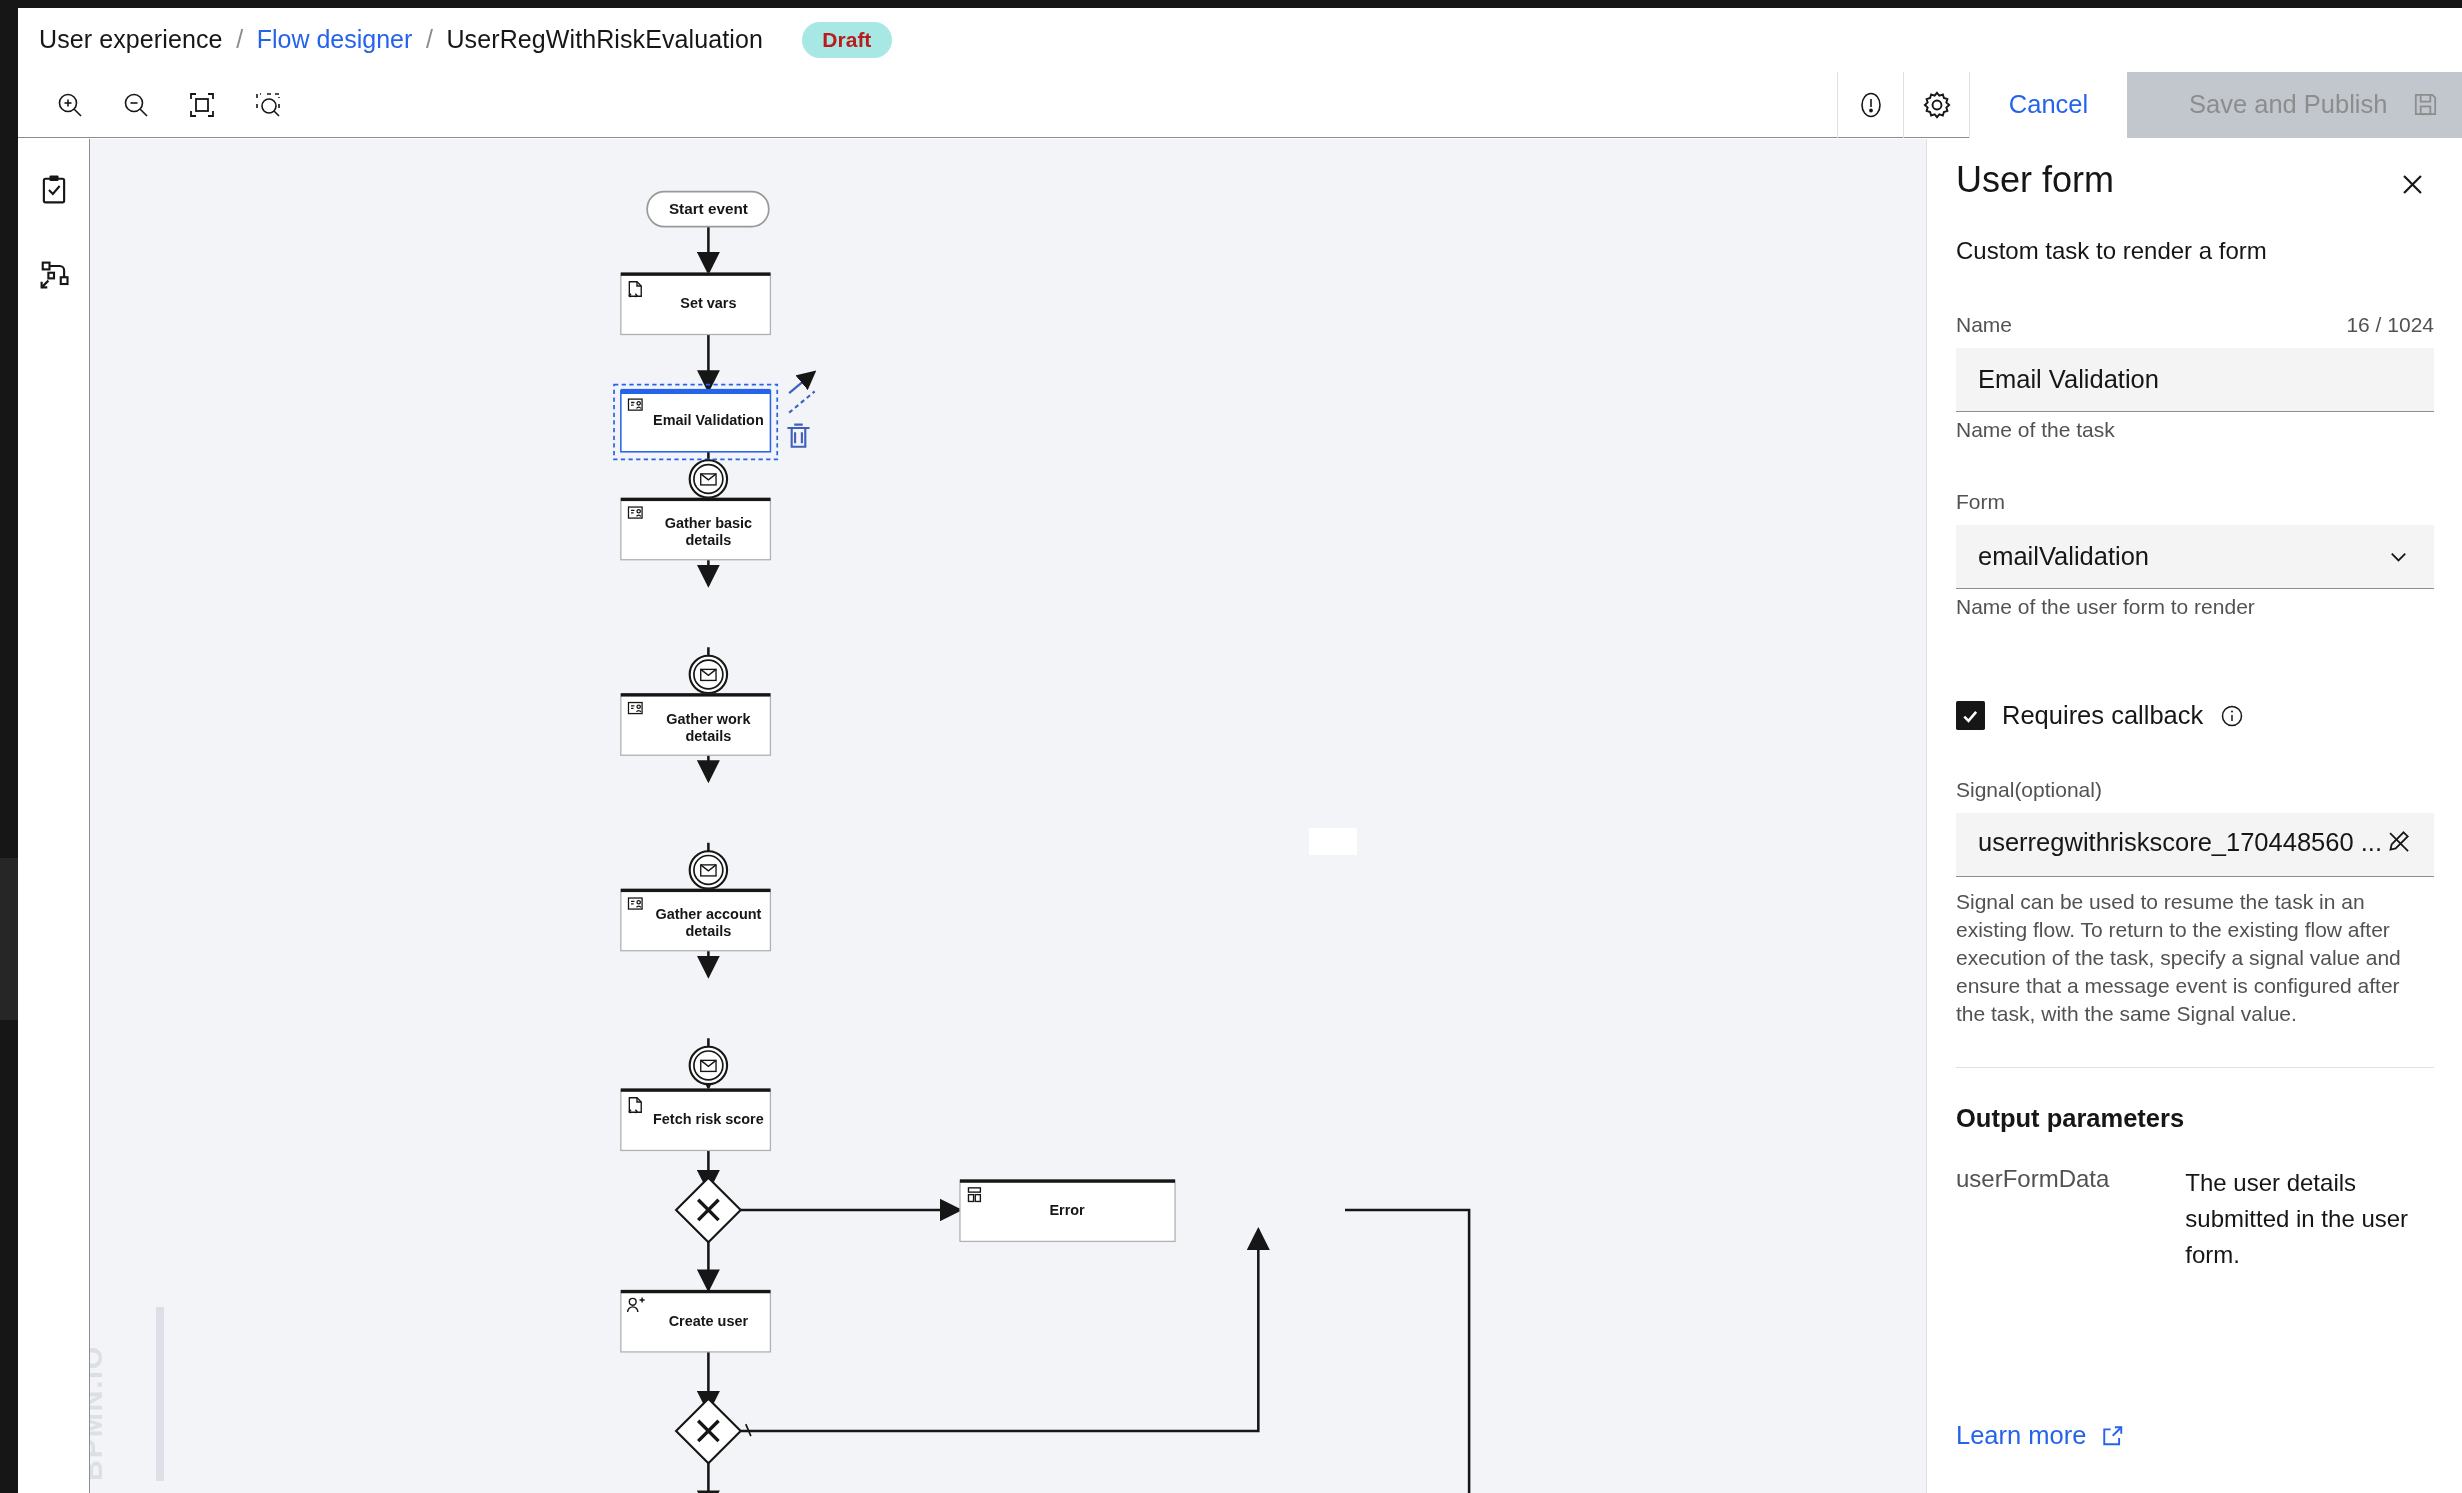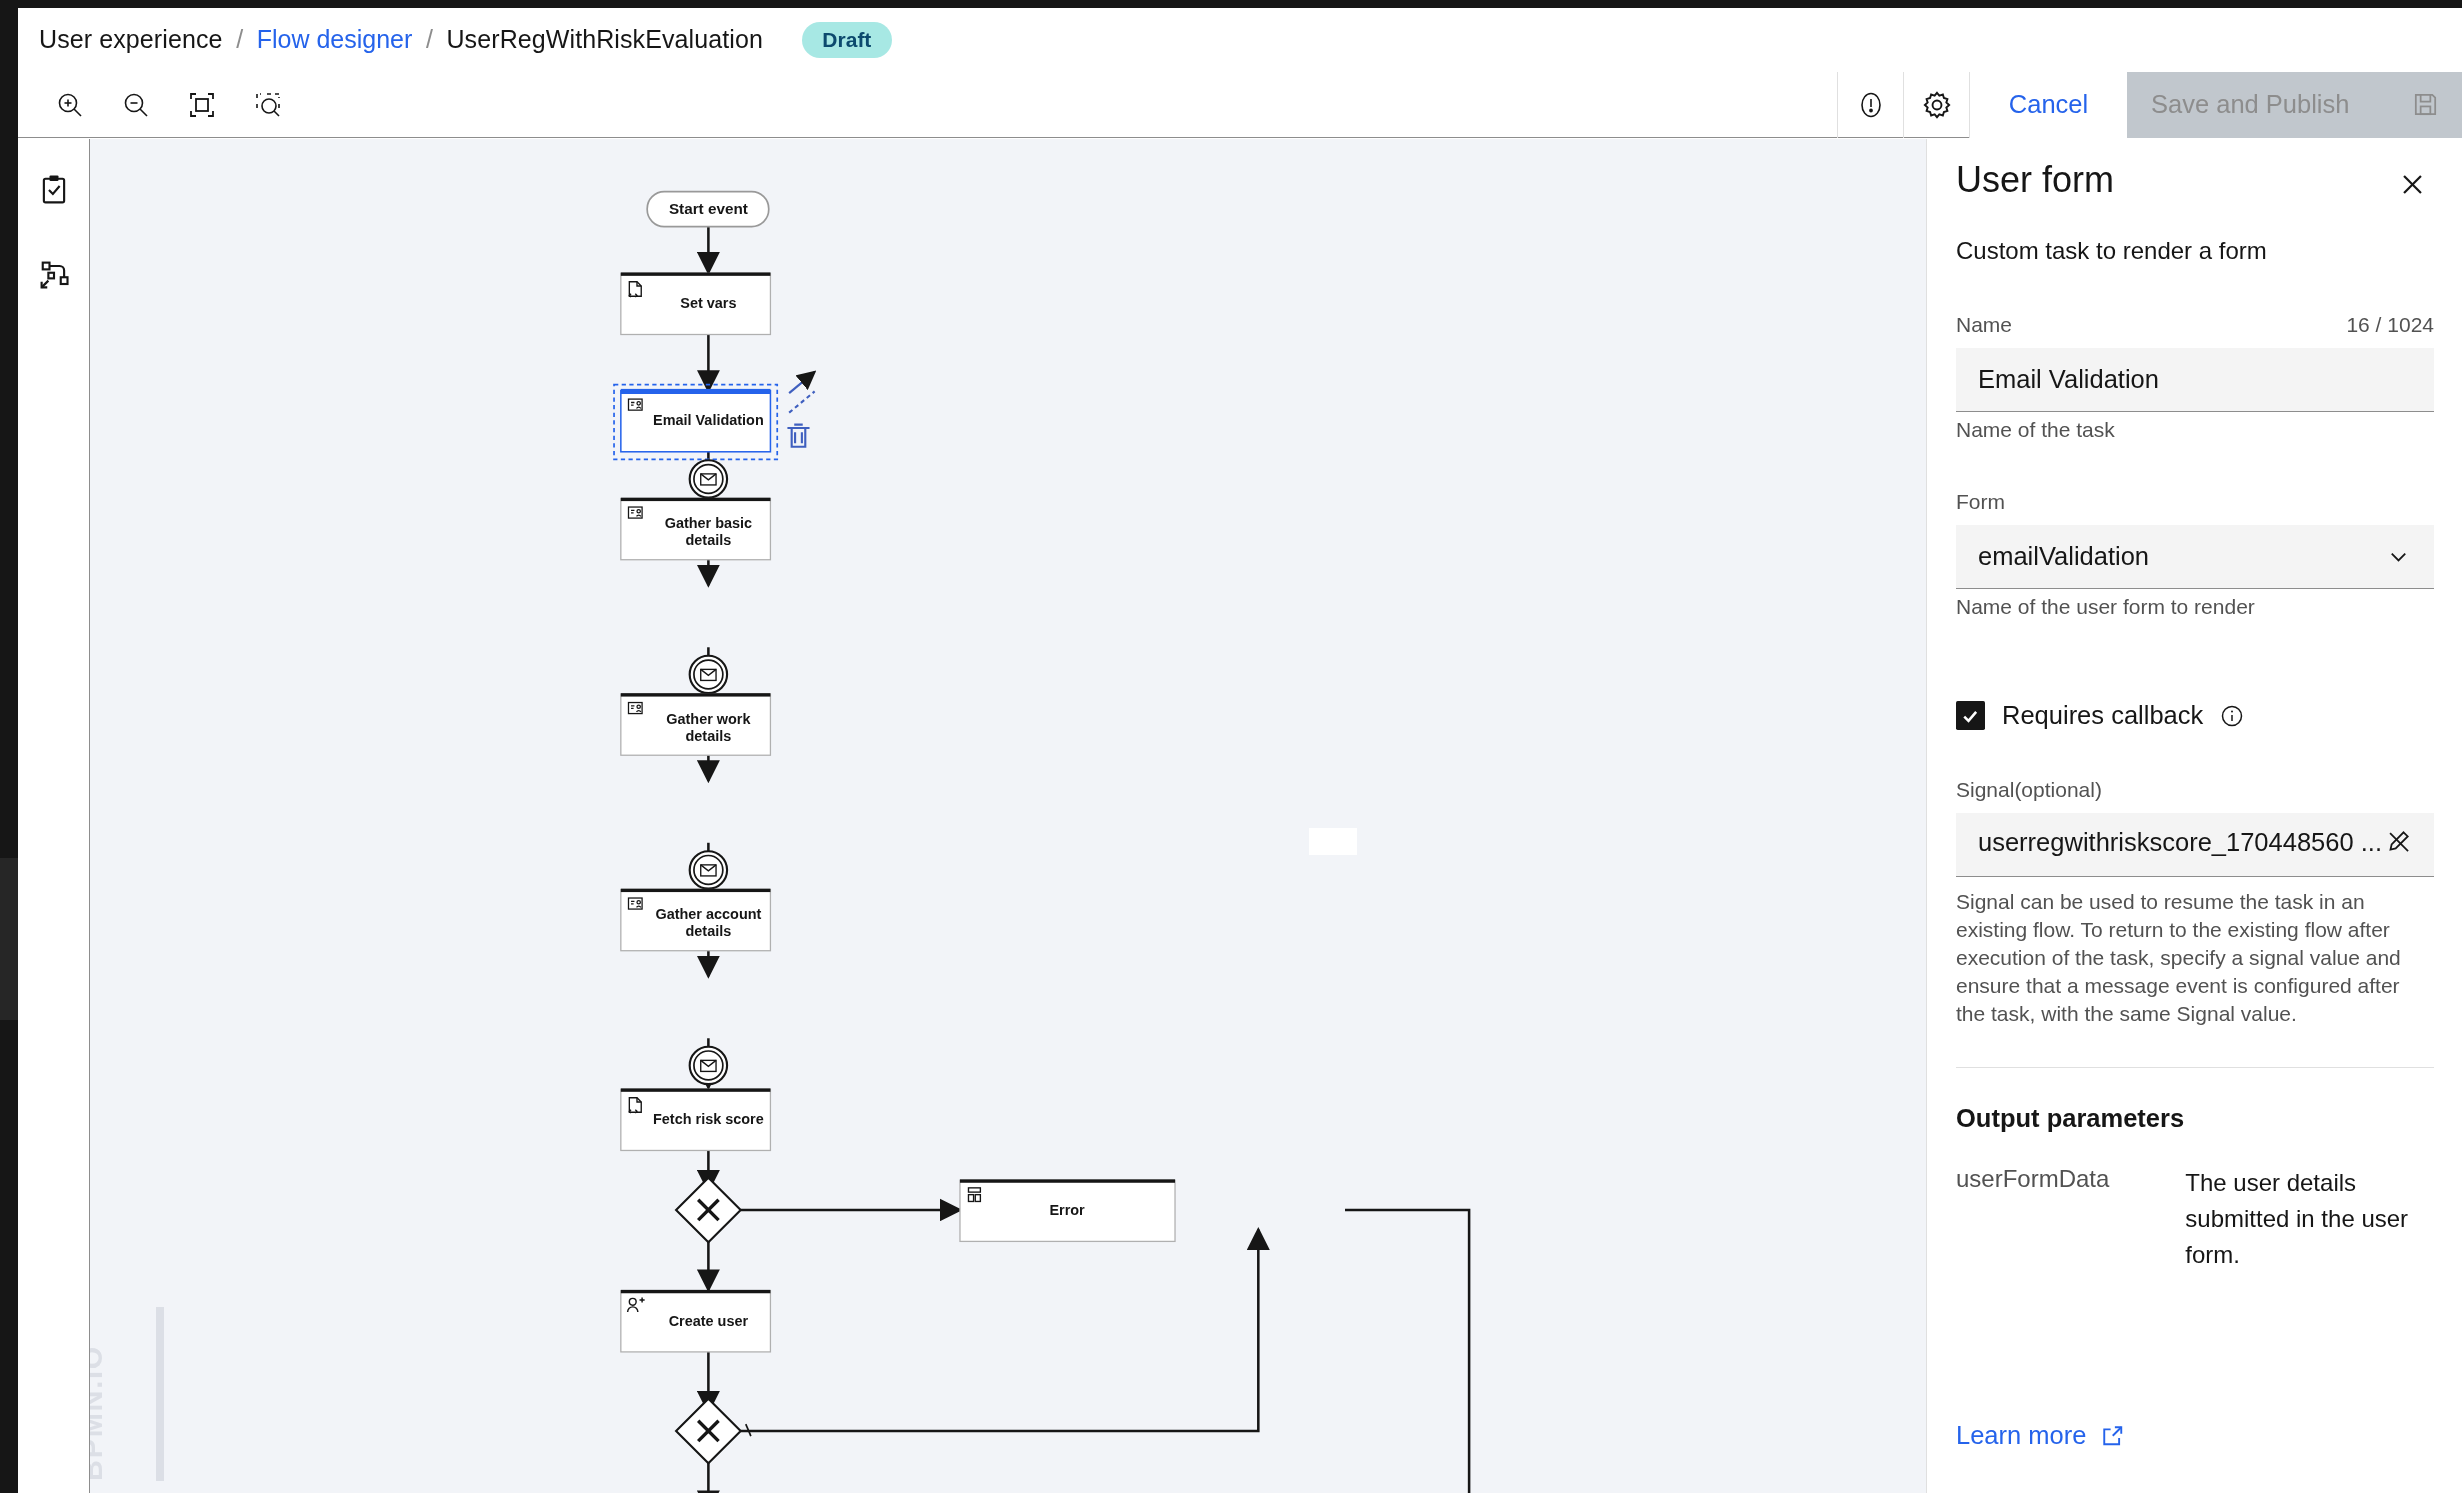--- a/index.html
+++ b/index.html
@@ -19,21 +19,21 @@
   
   .breadcrumb-bar {
     position: absolute; left: 0; top: 7.7px; width: 2462px; height: 65px;
     background: #ffffff; display: flex; align-items: center;
     padding-left: 39px; border-bottom: 0.9px solid #e0e0e0;
   }
   .bc-item { font-size: 25px; color: #161616; letter-spacing: 0.1px; }
   .bc-link { font-size: 25px; color: #2563eb; cursor: pointer; }
   .bc-sep { font-size: 25px; color: #8d8d8d; margin: 0 13.6px; }
   .draft-badge {
-    margin-left: 39px; background: #a7e8e4; color: #0c4a6e;
+    margin-left: 39px; background: #a7e8e4; color: #b91c1c;
     font-size: 21px; font-weight: 600; border-radius: 22px;
     padding: 7.7px 20.4px; line-height: 1;
   }
 
   
   .left-rail {
     position: absolute; left: 0; top: 7.7px; width: 18px; height: 1485px;
     background: #161616;
   }
   .left-rail-seg {
@@ -60,21 +60,21 @@
     justify-content: center; cursor: pointer; border-left: 0.9px solid #e0e0e0;
   }
   .btn-cancel {
     display: flex; align-items: center; justify-content: center;
     width: 158px; height: 66px; color: #2563eb; font-size: 25.5px;
     cursor: pointer; border-left: 0.9px solid #e0e0e0; background: #fff;
   }
   .btn-save {
     display: flex; align-items: center; justify-content: space-between;
     width: 336px; height: 66px; background: #c1c7cd; color: #8d8d8d;
-    font-size: 25.5px; cursor: not-allowed; padding: 0 22px 0 24px;
+    font-size: 25.5px; cursor: not-allowed; padding: 0 22px 0 62px;
   }
 
   
   .icon-sidebar {
     position: absolute; left: 18px; top: 139px; width: 72px; height: 1354px;
     background: #ffffff; border-right: 1.7px solid #8d8d8d;
     display: flex; flex-direction: column; align-items: center;
     padding-top: 20.4px; gap: 24px;
   }
   .side-btn {

